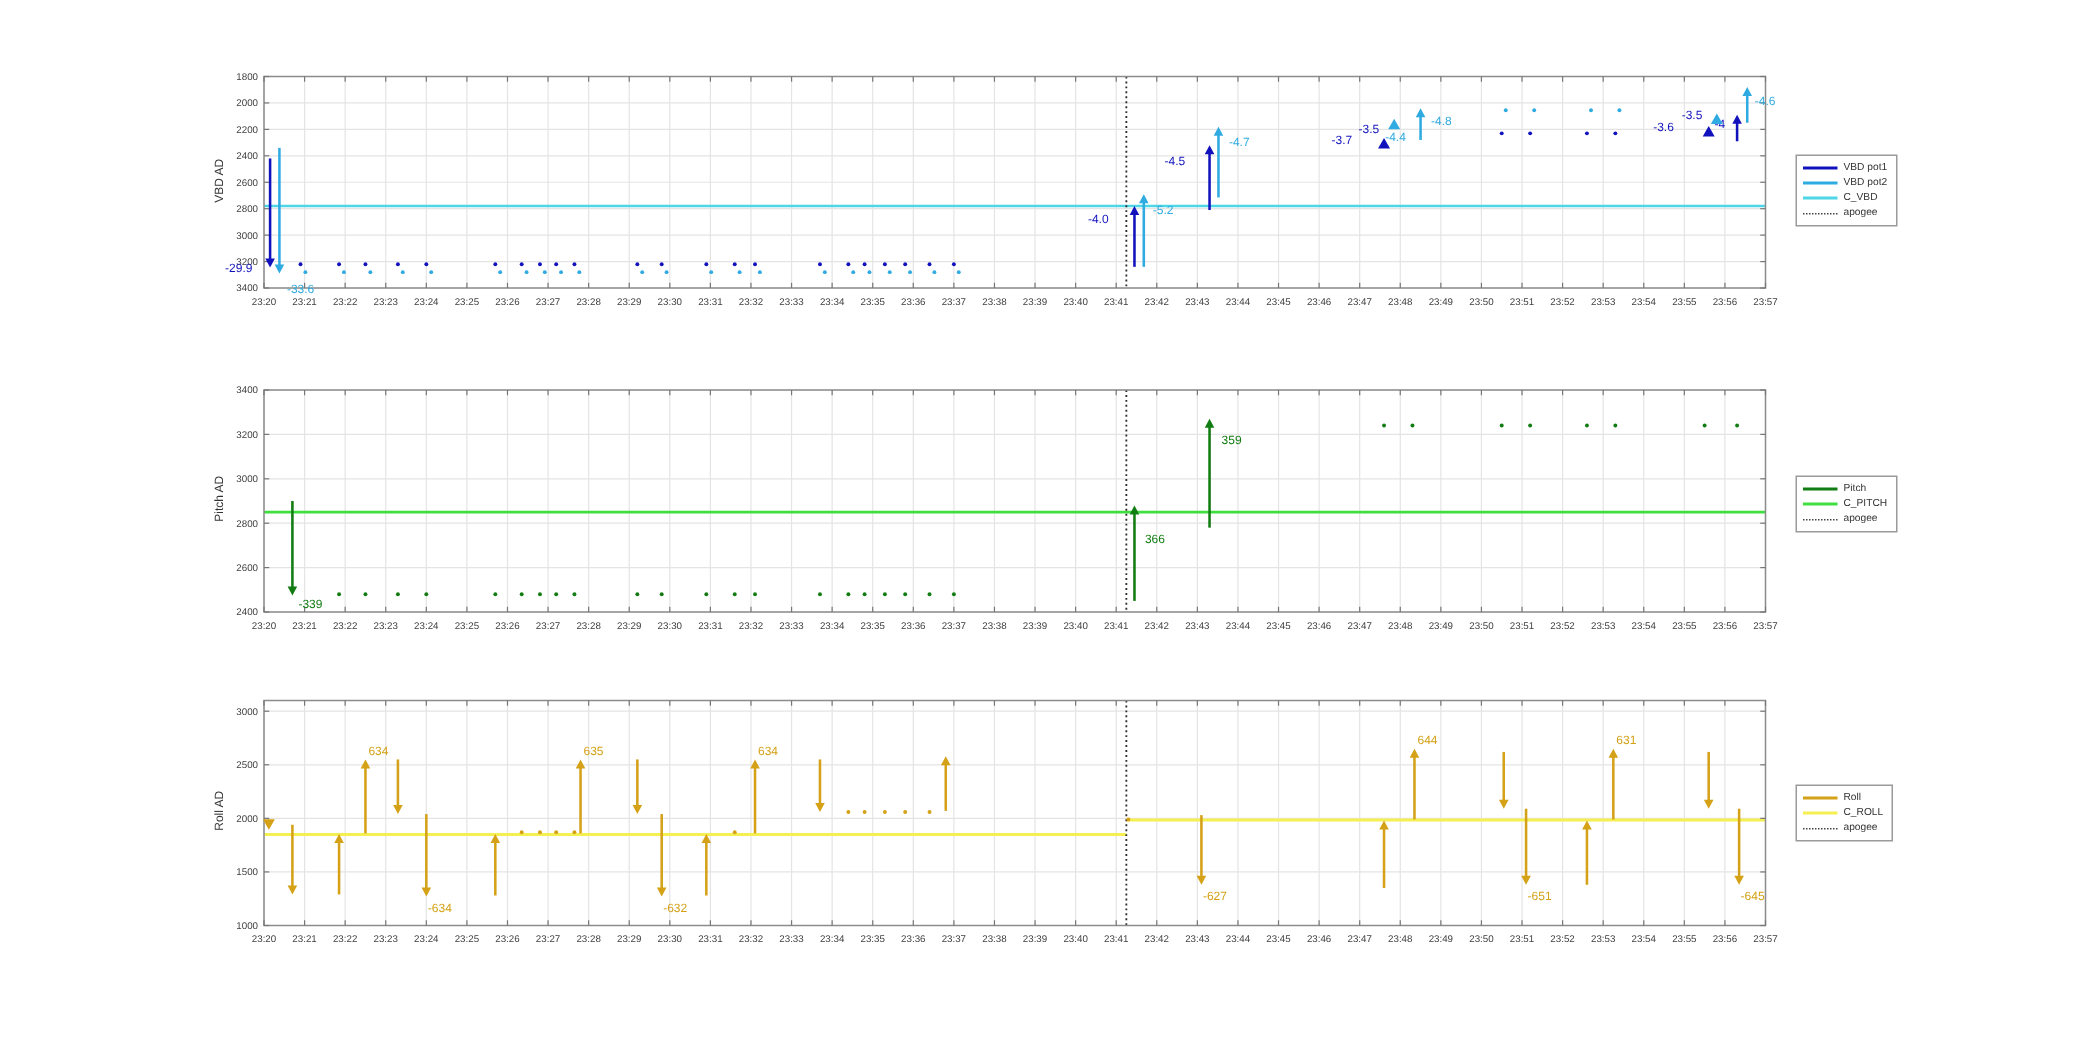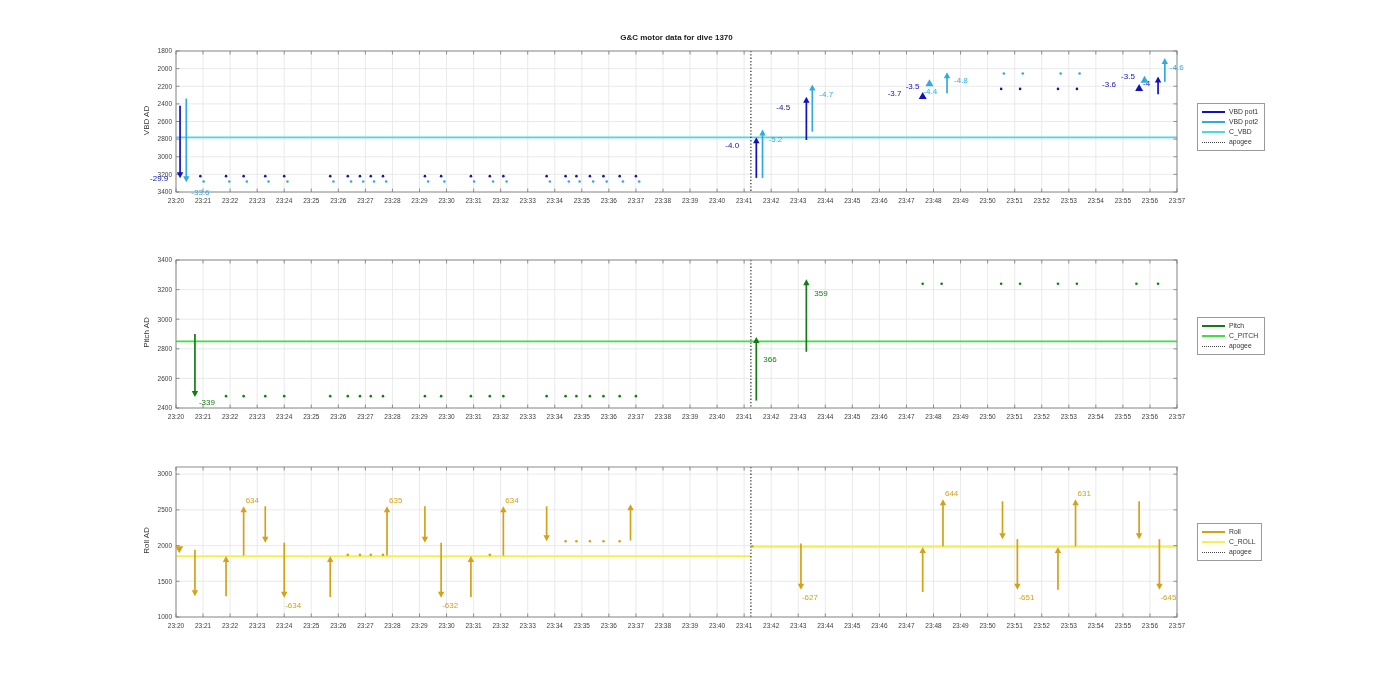--- a/index.html
+++ b/index.html
@@ -14,21 +14,20 @@
           padding:3px 6px 3px 4px;box-sizing:border-box;}
   .legend-entry{display:flex;align-items:center;height:10px;}
   .legend-line{width:23px;height:0;border-top-width:2px;border-top-style:solid;margin-right:4px;flex:none;}
   .legend-line.dotted{border-top-width:1px;border-top-style:dotted;}
   .legend-label{font-size:6.8px;color:#333;white-space:nowrap;line-height:10px;}
 </style>
 </head>
 <body>
 
 <div class="figure">
-  <div class="fig-title">G&amp;C motor data for dive 1370</div>
 
   <div class="ylab" id="ylab0" style="left: 116px; top: 115.5px;">VBD AD</div>
   <div class="ylab" id="ylab1" style="left: 116px; top: 328px;">Pitch AD</div>
   <div class="ylab" id="ylab2" style="left: 116px; top: 536px;">Roll AD</div>
 
   <svg id="canvas" width="1400" height="693">
       <g>
         <rect x="176" y="51" width="1001" height="141" fill="#ffffff" stroke="none"></rect>
         <line x1="176" x2="176" y1="51" y2="192" stroke="#e4e4e4" stroke-width="0.8"></line>
         <line x1="203.05405405405406" x2="203.05405405405406" y1="51" y2="192" stroke="#e4e4e4" stroke-width="0.8"></line>

